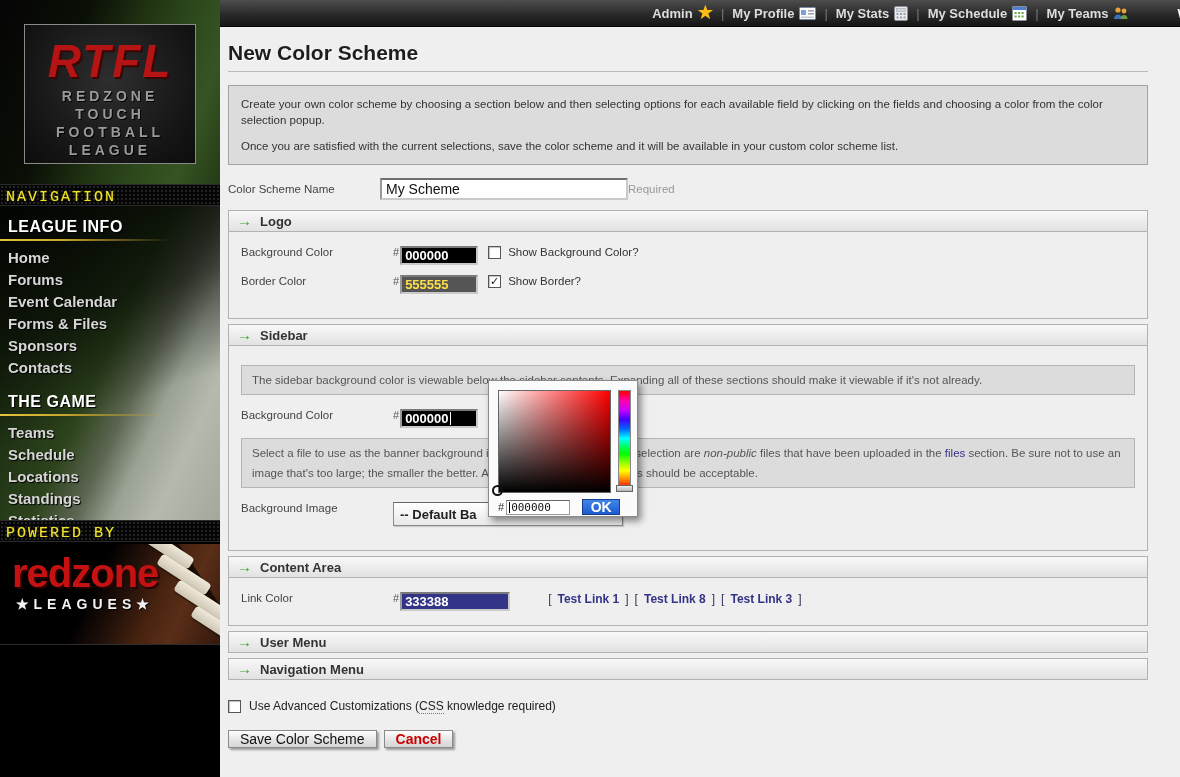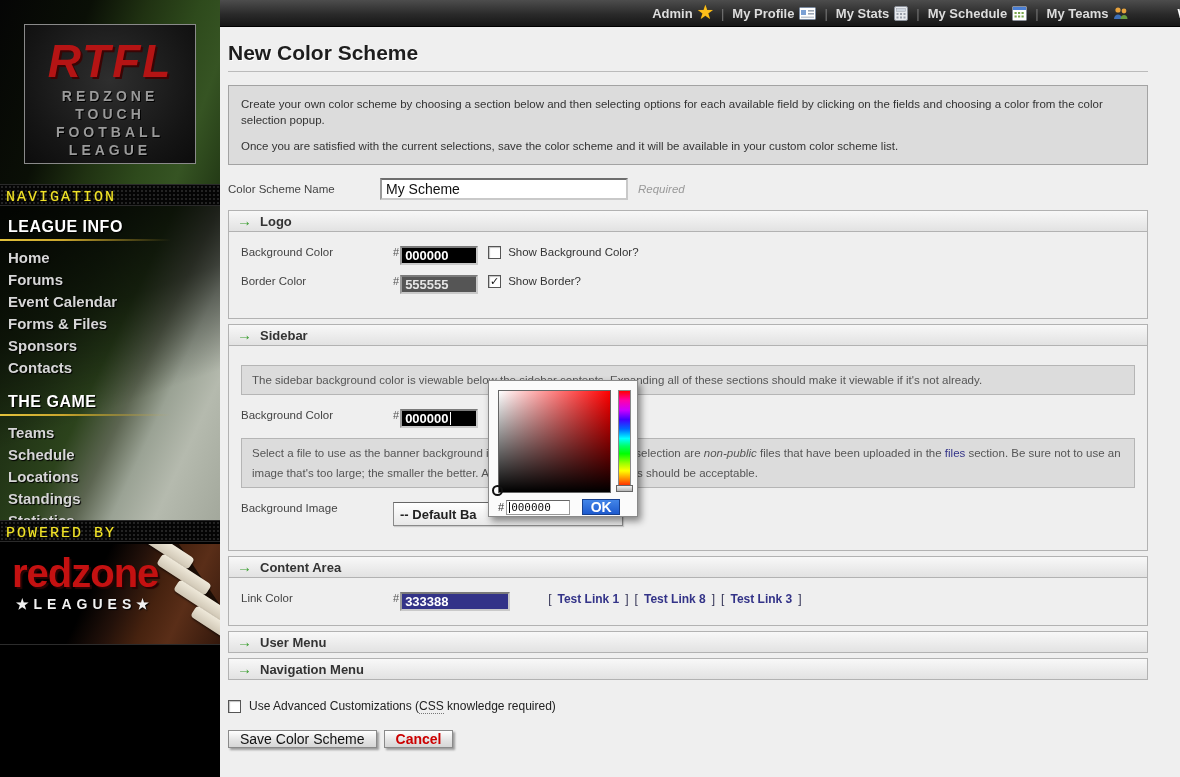--- a/index.html
+++ b/index.html
@@ -88,21 +88,21 @@
   }
   .intro-box p + p { margin-top:10px; }
 
   .name-row { display:flex; align-items:center; margin-top:13px; }
   .field-label { width:152px; font-size:11.5px; color:#444; flex:none; }
   .name-input {
     width:248px; height:22px; background:#fff; color:#111; font-size:14px; padding:2px 4px;
     border:2px solid #c9c9c9; border-top-color:#6e6e6e; border-left-color:#9a9a9a; outline:none;
     font-family:"Liberation Sans",sans-serif;
   }
-  .required-note { font-style:italic; color:#999; font-size:11.5px; margin-left:10px; }
+  .required-note { color:#999; font-size:11.5px; }
 
   .sec-header {
     margin-top:5px; height:22px; background:linear-gradient(#f8f8f8,#e2e2e2);
     border:1px solid #b2b2b2; display:flex; align-items:center; padding-left:8px; gap:8px; cursor:pointer;
   }
   .sec-header.first { margin-top:10px; }
   .sec-title { font-size:13px; font-weight:bold; color:#333; }
   .green-arrow { color:#3fa035; font-weight:bold; font-size:15px; line-height:14px; }
   .sec-body { border:1px solid #b2b2b2; border-top:none; background:#efefef; padding:14px 12px; }
 
@@ -329,21 +329,21 @@
         <span class="hash">#</span>
         <div class="hex-input" style="background: rgb(0, 0, 0); color: rgb(255, 255, 255);">
           <span>000000</span>
         </div>
         <span class="cb"></span>
         <span class="cb-label">Show Background Color?</span>
       </div>
       <div class="color-row">
         <span class="field-label">Border Color</span>
         <span class="hash">#</span>
-        <div class="hex-input" style="background: rgb(85, 85, 85); color: #e5e5e5;">
+        <div class="hex-input" style="background: rgb(85, 85, 85); color: #fde047;">
           <span>555555</span>
         </div>
         <span class="cb">✓</span>
         <span class="cb-label">Show Border?</span>
       </div>
     </div>
 
     <div class="sec-header">
       <span class="green-arrow">→</span>
       <span class="sec-title">Sidebar</span>

